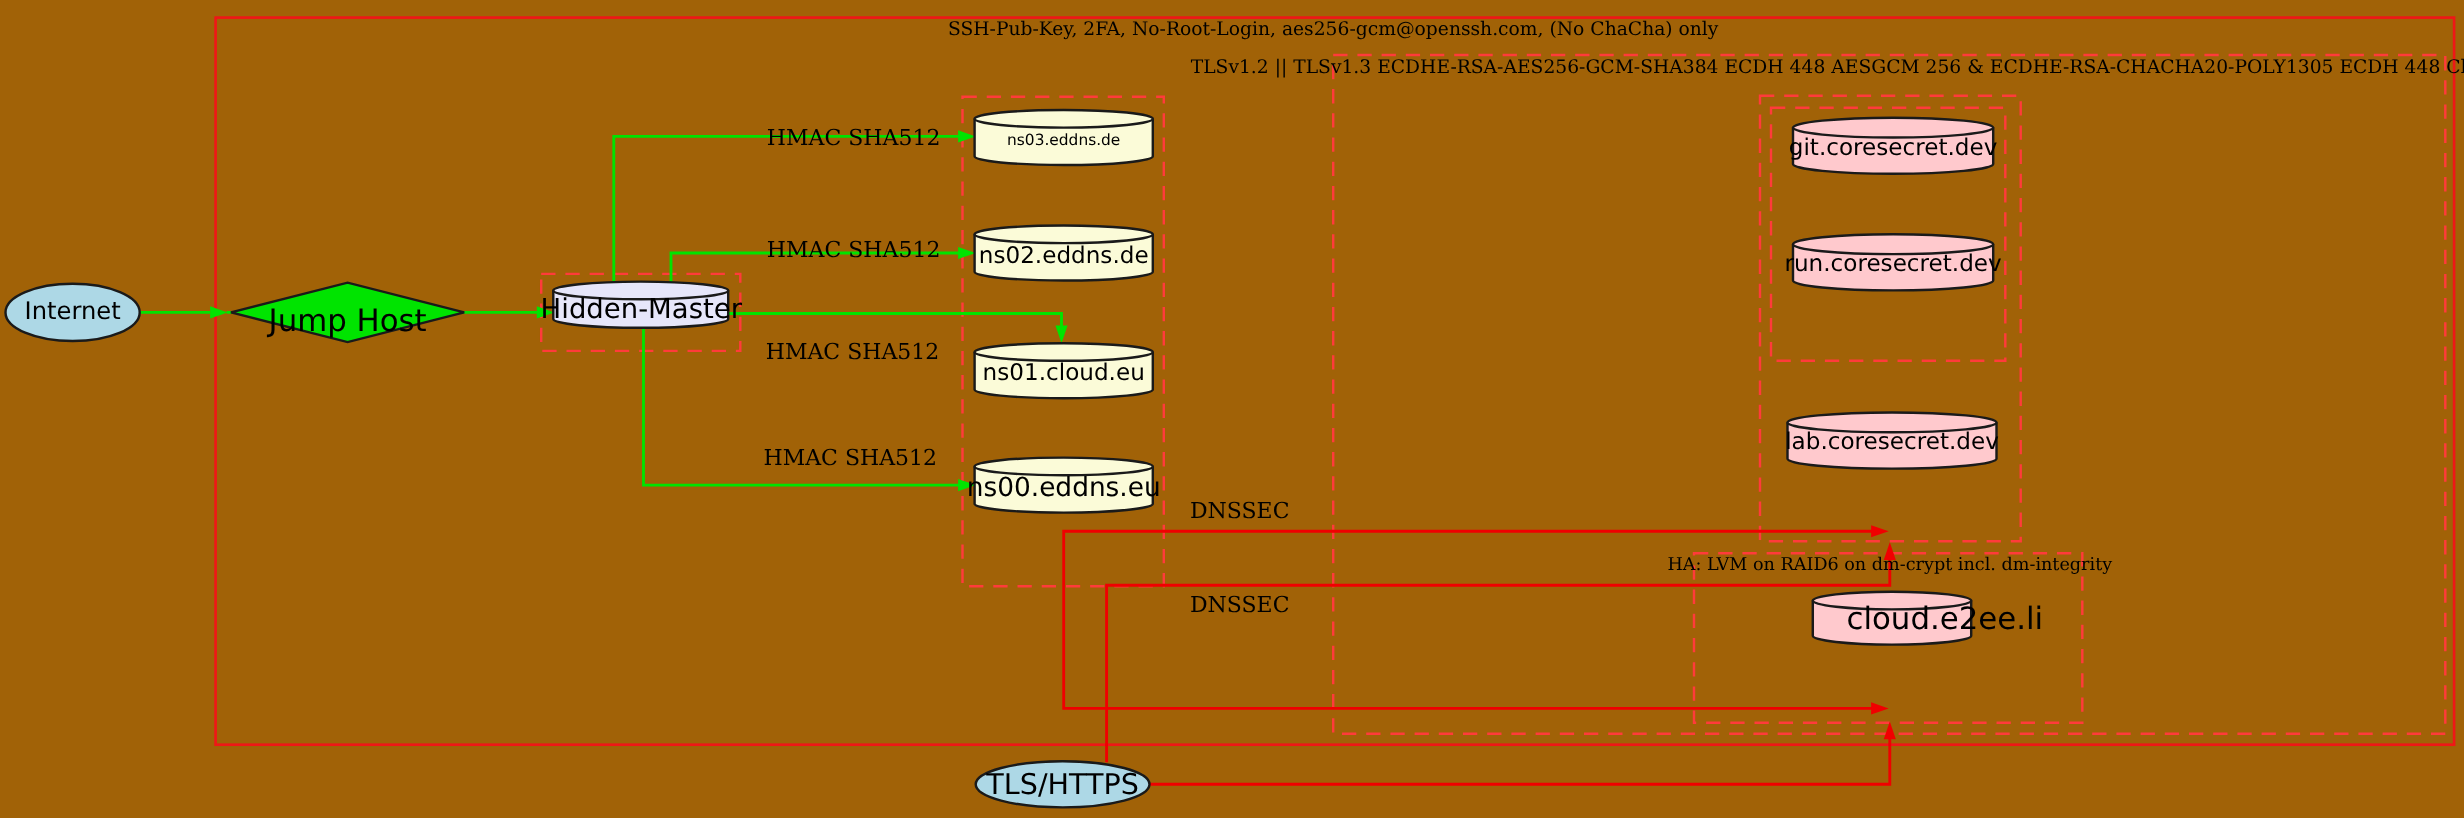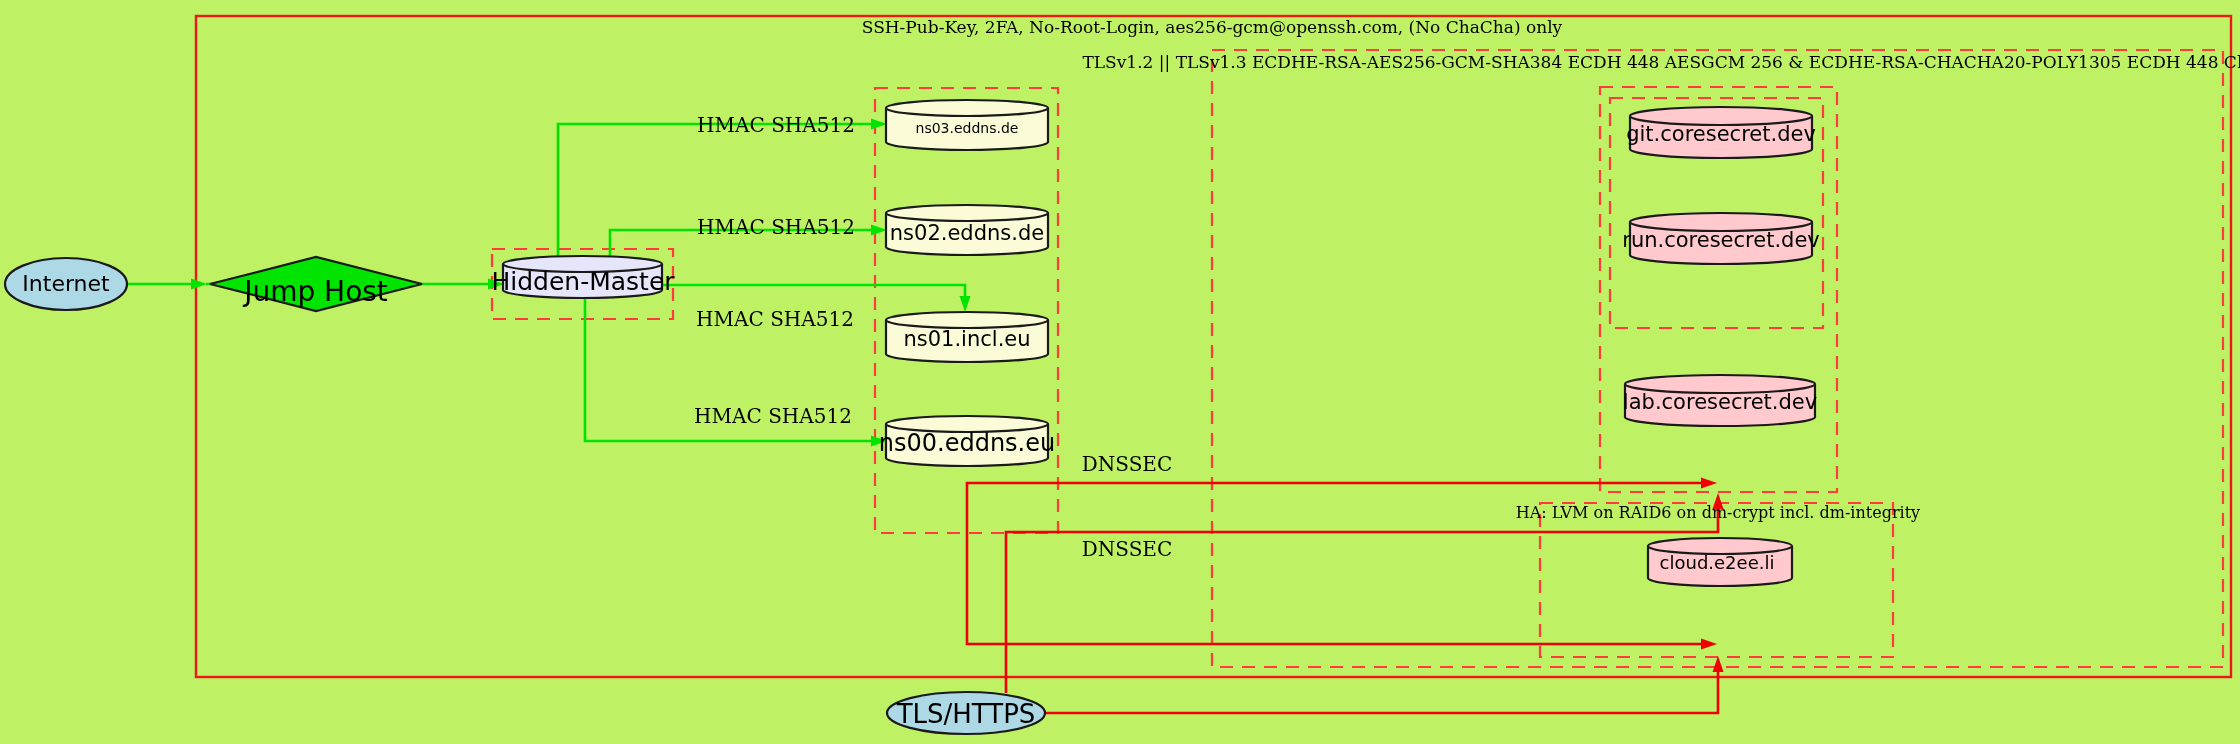--- a/index.html
+++ b/index.html
@@ -1,16 +1,16 @@
 <!DOCTYPE html>
 <html><head>
 <meta charset="utf-8">
 <style>
   html,body{margin:0;padding:0;background:#ffffff;}
-  #canvas{position:relative;width:2240px;height:744px;background:#bef264;overflow:hidden;
+  #canvas{position:relative;width:2240px;height:744px;background:#a16207;overflow:hidden;
           font-family:"DejaVu Sans",sans-serif;}
   #canvas svg{position:absolute;left:0;top:0;}
   .lbl{position:absolute;transform:translate(-50%,-50%);white-space:nowrap;color:#000;line-height:1;}
   .serif{font-family:"DejaVu Serif","Liberation Serif",serif;}
   .sans{font-family:"DejaVu Sans","Liberation Sans",sans-serif;}
   .cl-solid{fill:none;stroke:#ef1717;stroke-width:2.4;}
   .cl-dash{fill:none;stroke:#ff3b3b;stroke-width:2.2;stroke-dasharray:13 9;}
   .gline{fill:none;stroke:#00e400;stroke-width:2.6;}
   .rline{fill:none;stroke:#f00000;stroke-width:2.6;}
   .shape{stroke:#1a1a1a;stroke-width:2.2;}
@@ -87,26 +87,26 @@
 
   <div class="lbl serif" style="left:1212px;top:27px;font-size:17px">SSH-Pub-Key, 2FA, No-Root-Login, aes256-gcm@openssh.com, (No ChaCha) only</div>
   <div class="lbl serif" style="left:1717px;top:62px;font-size:17px">TLSv1.2 || TLSv1.3 ECDHE-RSA-AES256-GCM-SHA384 ECDH 448 AESGCM 256 &amp; ECDHE-RSA-CHACHA20-POLY1305 ECDH 448 ChaCha20 256</div>
   <div class="lbl serif" style="left:1718px;top:513px;font-size:16px">HA: LVM on RAID6 on dm-crypt incl. dm-integrity</div>
 
   <div class="lbl sans" style="left:66px;top:284px;font-size:22px">Internet</div>
   <div class="lbl sans" style="left:316px;top:292px;font-size:28px">Jump Host</div>
   <div class="lbl sans" style="left:583px;top:281px;font-size:25px">Hidden-Master</div>
   <div class="lbl sans" style="left:967px;top:128px;font-size:14px">ns03.eddns.de</div>
   <div class="lbl sans" style="left:967px;top:233px;font-size:21px">ns02.eddns.de</div>
-  <div class="lbl sans" style="left:967px;top:339px;font-size:21px">ns01.incl.eu</div>
+  <div class="lbl sans" style="left:967px;top:339px;font-size:21px">ns01.cloud.eu</div>
   <div class="lbl sans" style="left:967px;top:443px;font-size:24px">ns00.eddns.eu</div>
   <div class="lbl sans" style="left:1721px;top:134px;font-size:21px">git.coresecret.dev</div>
   <div class="lbl sans" style="left:1721px;top:240px;font-size:21px">run.coresecret.dev</div>
   <div class="lbl sans" style="left:1720px;top:402px;font-size:21px">lab.coresecret.dev</div>
-  <div class="lbl sans" style="left:1717px;top:563px;font-size:18px">cloud.e2ee.li</div>
+  <div class="lbl sans" style="left:1768px;top:563px;font-size:28px">cloud.e2ee.li</div>
   <div class="lbl sans" style="left:966px;top:714px;font-size:26px">TLS/HTTPS</div>
 
   <div class="lbl serif" style="left:776px;top:125px;font-size:20px">HMAC SHA512</div>
   <div class="lbl serif" style="left:776px;top:227px;font-size:20px">HMAC SHA512</div>
   <div class="lbl serif" style="left:775px;top:319px;font-size:20px">HMAC SHA512</div>
   <div class="lbl serif" style="left:773px;top:416px;font-size:20px">HMAC SHA512</div>
   <div class="lbl serif" style="left:1127px;top:464px;font-size:20px">DNSSEC</div>
   <div class="lbl serif" style="left:1127px;top:549px;font-size:20px">DNSSEC</div>
 
 </div>

